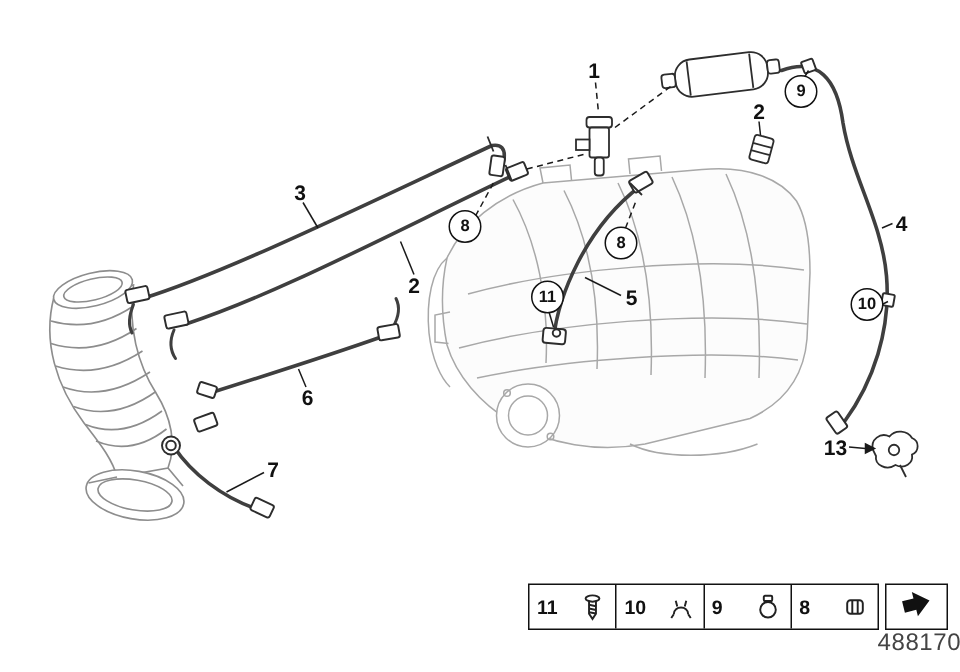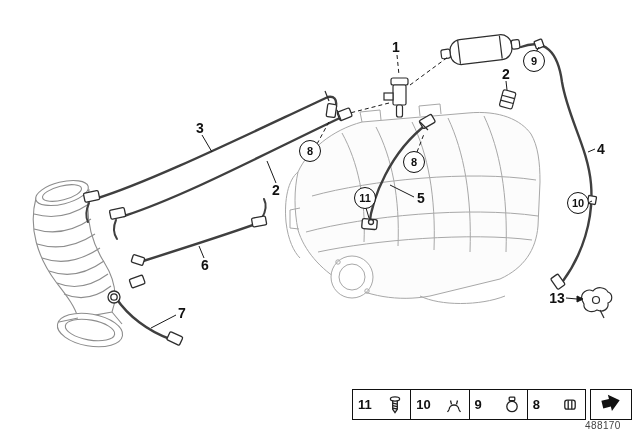--- a/index.html
+++ b/index.html
@@ -25,21 +25,21 @@
   }
   .legend .cell:first-child { border-left:none; }
   .legend .num { font-size:13px; font-weight:700; }
   .licon { display:flex; align-items:center; }
   .licon svg { stroke:#222; fill:none; stroke-width:1.3; }
   .arrowbox {
     position:absolute; left:590px; top:389px; width:42px; height:31px;
     border:1.5px solid #111; background:#fff; box-sizing:border-box;
     display:flex; align-items:center; justify-content:center; cursor:pointer;
   }
-  .partnum { position:absolute; left:585px; top:420px; font-size:10px; color:#444; letter-spacing:0.4px; }
+  .partnum { position:absolute; left:585px; top:420px; font-size:16px; color:#444; letter-spacing:0.4px; }
 </style>
 </head>
 <body>
 
 <div class="stage">
 
   <svg class="art" width="640" height="448" viewBox="0 0 640 448">
 
     <g stroke="#a8a8a8" fill="#fcfcfc" stroke-width="1">
       <path d="M298,172 C308,150 332,130 362,122 L468,113 C500,110 521,120 531,134 C538,146 540,162 540,182 L538,226 C536,250 524,268 500,279 L430,296 C398,302 366,296 342,282 C320,269 304,250 298,230 C294,210 294,190 298,172 Z"></path>

